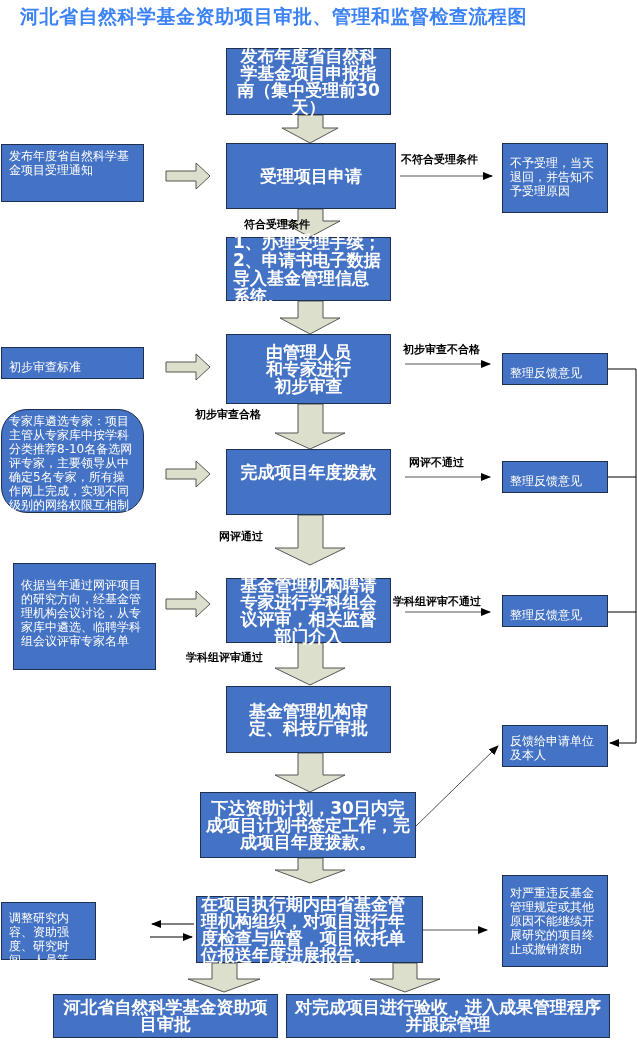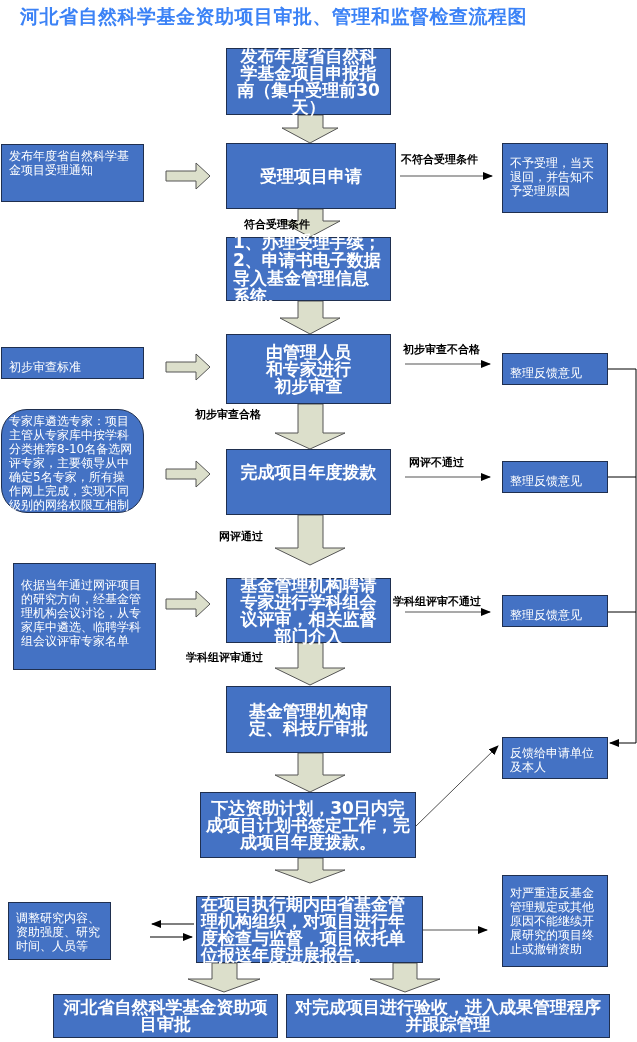--- a/index.html
+++ b/index.html
@@ -102,37 +102,37 @@
   </div>
 <div class="box side center" style="left:1px;top:347px;width:143px;height:32px;">
     <span>初步审查标准</span>
   </div>
 <div class="box side" style="left:1px;top:409px;width:143px;height:104px;border-radius:26px;">
     <span>专家库遴选专家：项目主管从专家库中按学科分类推荐8-10名备选网评专家，主要领导从中确定5名专家，所有操作网上完成，实现不同级别的网络权限互相制约功能</span>
   </div>
 <div class="box side" style="left:1px;top:563px;width:143px;height:107px;padding-top:14px;margin-left:12px;">
     <span>依据当年通过网评项目的研究方向，经基金管理机构会议讨论，从专家库中遴选、临聘学科组会议评审专家名单</span>
   </div>
-<div class="box side" style="left:8px;top:902px;width:103px;height:58px;padding-top:8px;">
+<div class="box side" style="left:1px;top:902px;width:95px;height:58px;padding-top:8px;">
     <span>调整研究内容、资助强度、研究时间、人员等</span>
   </div>
 
 <div class="box side" style="left:502px;top:143px;width:106px;height:70px;padding-top:12px;">
     <span>不予受理，当天退回，并告知不予受理原因</span>
   </div>
 <div class="box side center" style="left:502px;top:353px;width:106px;height:32px;">
     <span>整理反馈意见</span>
   </div>
 <div class="box side center" style="left:502px;top:461px;width:106px;height:32px;">
     <span>整理反馈意见</span>
   </div>
 <div class="box side center" style="left:502px;top:595px;width:106px;height:32px;">
     <span>整理反馈意见</span>
   </div>
-<div class="box side" style="left:502px;top:725px;width:106px;height:42px;padding-top:8px;margin-top:12px;">
+<div class="box side" style="left:502px;top:725px;width:106px;height:42px;padding-top:8px;">
     <span>反馈给申请单位及本人</span>
   </div>
 <div class="box side" style="left:502px;top:875px;width:106px;height:92px;padding-top:10px;">
     <span>对严重违反基金管理规定或其他原因不能继续开展研究的项目终止或撤销资助</span>
   </div>
 
 <div class="lbl" style="left:401px;top:152px;">不符合受理条件</div>
 <div class="lbl" style="left:213px;top:217px;margin-left:31px;">符合受理条件</div>
 <div class="lbl" style="left:403px;top:342px;">初步审查不合格</div>
 <div class="lbl" style="left:195px;top:407px;">初步审查合格</div>

